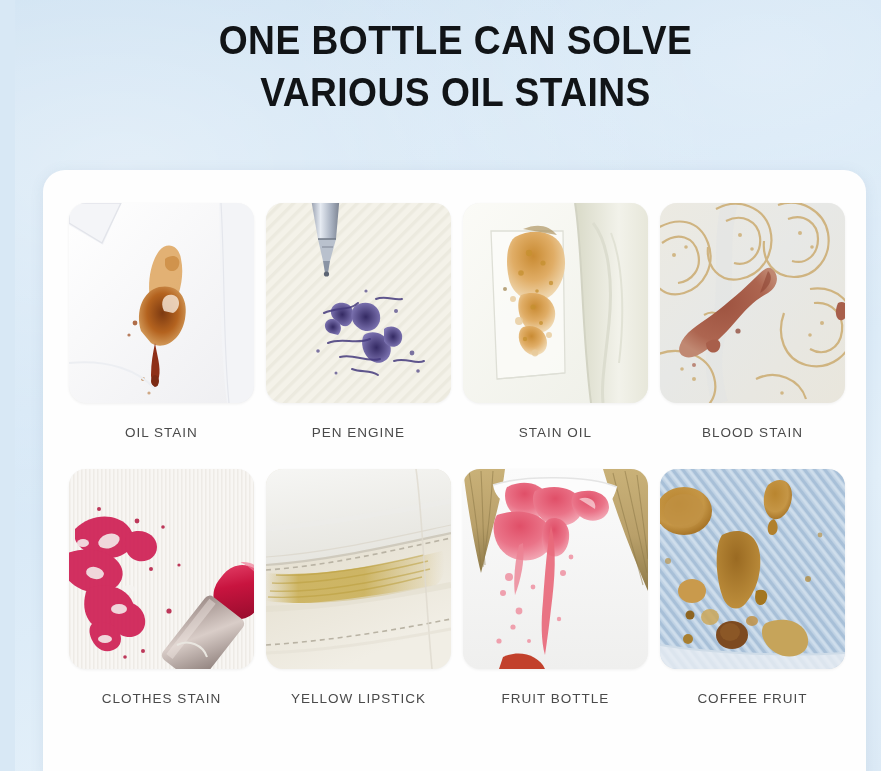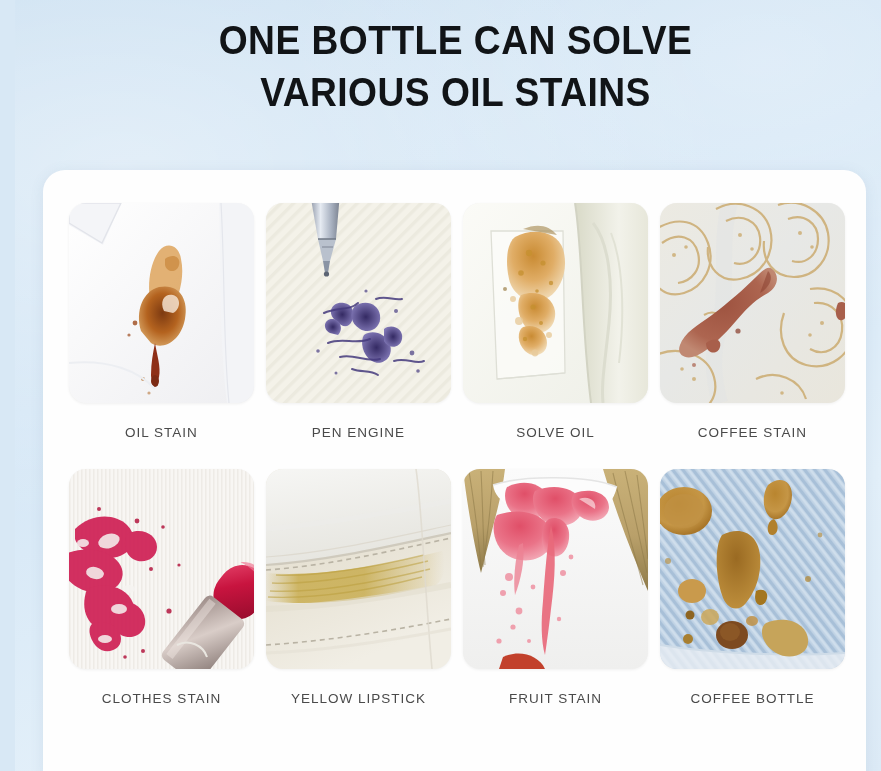--- a/index.html
+++ b/index.html
@@ -208,21 +208,21 @@
               <circle cx="56" cy="118" r="4"></circle>
                 <circle cx="72" cy="150" r="3.4"></circle>
               <circle cx="86" cy="132" r="3"></circle>
                 <circle cx="50" cy="96" r="3"></circle>
             </g>
             <path d="M60 26 C74 20 86 22 94 32" fill="#9b7a3b" opacity=".55"></path>
             <circle cx="42" cy="86" r="2" fill="#8c6a2c" opacity=".6"></circle>
             <path d="M34 176 L102 170" fill="none" stroke="#dedfd6" stroke-width="1.2"></path>
           </svg>
         </div>
-        <div class="caption">SOLVE OIL</div>
+        <div class="caption">STAIN OIL</div>
       </div>
 
       <div class="cell">
         <div class="thumb">
           <svg viewBox="0 0 185 200" preserveAspectRatio="xMidYMid slice">
             <defs>
               <linearGradient id="g4bg" x1="0" y1="0" x2="1" y2="1">
                 <stop offset="0" stop-color="#eceae2"></stop>
                   <stop offset="45%" stop-color="#e7e8e6"></stop>
                 <stop offset="100%" stop-color="#e9e6dc"></stop>
@@ -262,21 +262,21 @@
               <circle cx="122" cy="190" r="1.8"></circle>
             </g>
             <path d="M112 66 C120 72 118 84 108 90 C96 96 86 106 76 118 C64 132 50 146 38 152 C26 158 16 152 20 142 C24 130 38 122 52 112 C68 100 84 86 96 74 C102 68 108 62 112 66 Z" fill="url(#g4st)"></path>
             <path d="M108 68 C114 74 110 84 100 90" fill="#8e4534" opacity=".6"></path>
             <path d="M46 140 C54 134 62 136 60 144 C58 152 46 152 46 140 Z" fill="#a85f4b"></path>
             <path d="M178 100 C186 96 192 106 186 114 C180 122 172 114 178 100 Z" fill="#a85f4b"></path>
             <circle cx="78" cy="128" r="2.6" fill="#8e4534" opacity=".75"></circle>
             <circle cx="34" cy="162" r="2" fill="#a85f4b" opacity=".7"></circle>
           </svg>
         </div>
-        <div class="caption">COFFEE STAIN</div>
+        <div class="caption">BLOOD STAIN</div>
       </div>
 
       <div class="cell">
         <div class="thumb">
           <svg viewBox="0 0 185 200" preserveAspectRatio="xMidYMid slice">
             <defs>
               <pattern id="rib" width="4" height="4" patternUnits="userSpaceOnUse">
                 <rect width="4" height="4" fill="#f8f6f3"></rect>
                 <rect width="1.5" height="4" fill="#eeebe6"></rect>
               </pattern>
@@ -425,21 +425,21 @@
                 <circle cx="100" cy="104" r="3"></circle>
               <circle cx="108" cy="88" r="2.4"></circle>
                 <circle cx="36" cy="172" r="2.6"></circle>
               <circle cx="96" cy="150" r="2.2"></circle>
                 <circle cx="66" cy="172" r="2"></circle>
             </g>
             <path d="M40 188 C56 180 76 186 82 200 L36 200 Z" fill="#c2412c"></path>
             <path d="M116 30 C126 26 134 32 132 40" fill="#fdf3f4" opacity=".6"></path>
           </svg>
         </div>
-        <div class="caption">FRUIT STAIN</div>
+        <div class="caption">FRUIT BOTTLE</div>
       </div>
 
       <div class="cell">
         <div class="thumb">
           <svg viewBox="0 0 185 200" preserveAspectRatio="xMidYMid slice">
             <defs>
               <pattern id="denim" width="8" height="8" patternUnits="userSpaceOnUse" patternTransform="rotate(-38)">
                 <rect width="8" height="8" fill="#c3d5e6"></rect>
                 <rect width="3.2" height="8" fill="#a8c0d8"></rect>
                 <rect x="5.4" width="1.2" height="8" fill="#d8e5f0"></rect>
@@ -469,18 +469,18 @@
             <circle cx="28" cy="170" r="5" fill="#a87f30"></circle>
             <ellipse cx="72" cy="166" rx="16" ry="14" fill="#7d4a20"></ellipse>
             <ellipse cx="70" cy="163" rx="10" ry="9" fill="#8f5a28" opacity=".8"></ellipse>
             <path d="M106 154 C126 146 146 154 148 170 C150 186 130 192 116 184 C102 176 98 160 106 154 Z" fill="#c6a45a"></path>
             <ellipse cx="92" cy="152" rx="6" ry="5" fill="#c09145" opacity=".85"></ellipse>
             <circle cx="148" cy="110" r="3" fill="#b2862f" opacity=".7"></circle>
             <circle cx="160" cy="66" r="2.4" fill="#b2862f" opacity=".6"></circle>
             <circle cx="8" cy="92" r="3" fill="#b2862f" opacity=".6"></circle>
           </svg>
         </div>
-        <div class="caption">COFFEE BOTTLE</div>
+        <div class="caption">COFFEE FRUIT</div>
       </div>
 
     </div>
   </div>
 </div>
 
 </body></html>

